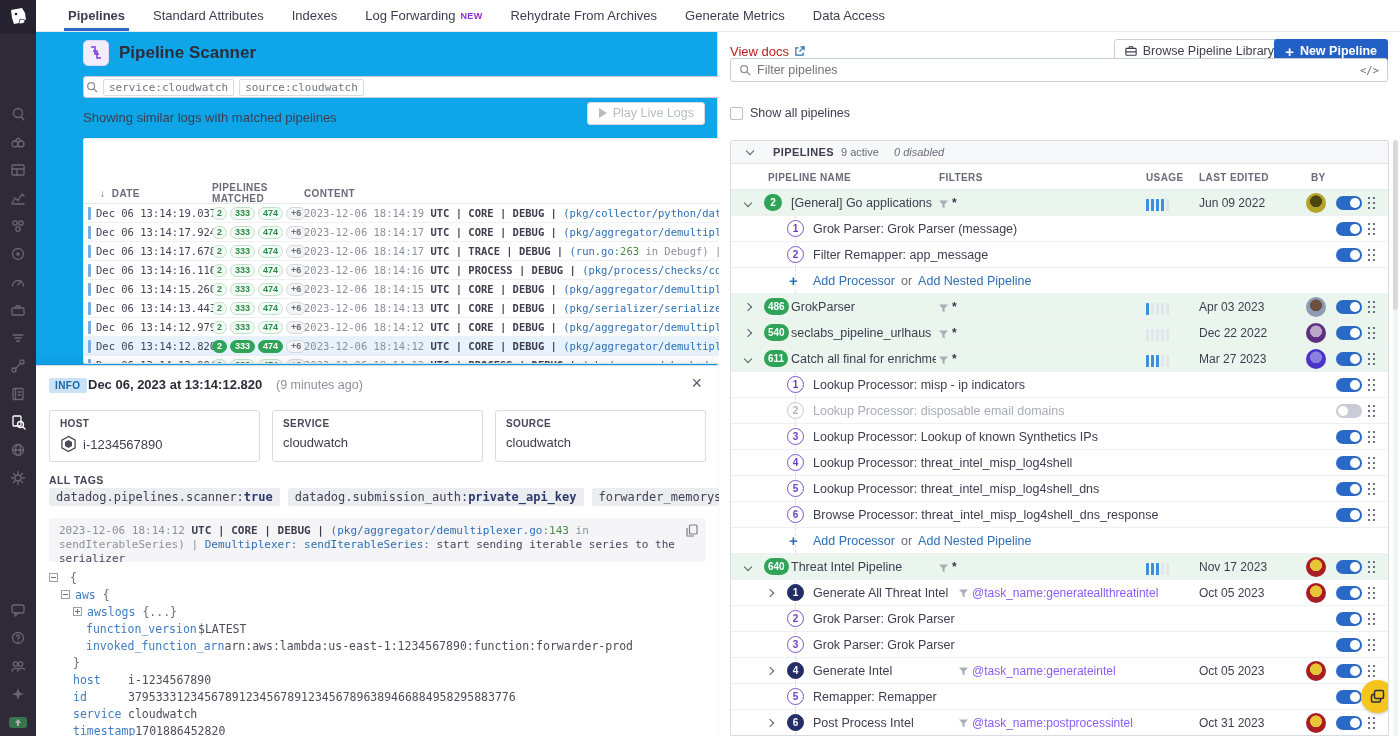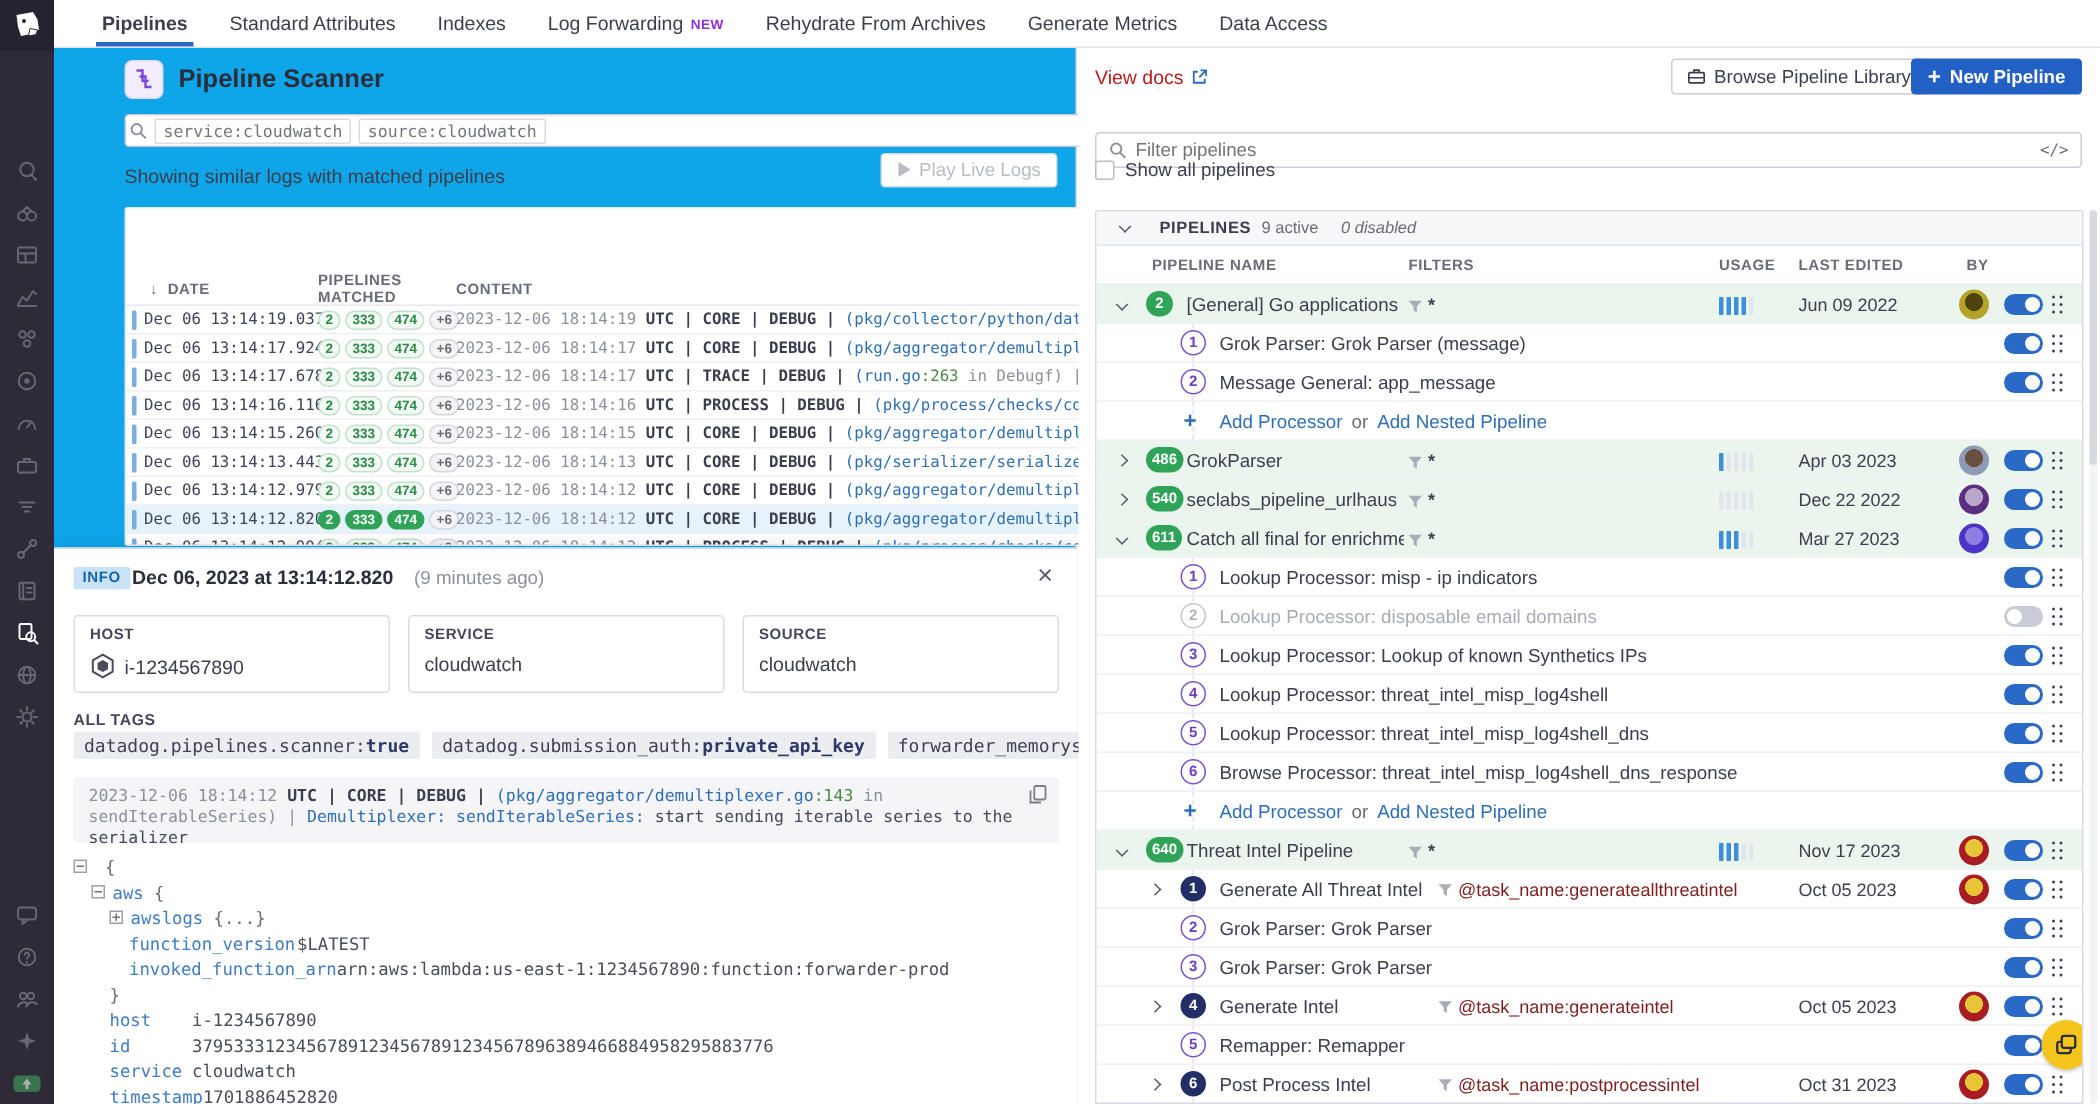--- a/index.html
+++ b/index.html
@@ -74,21 +74,21 @@
   .j-p { color:#696c78; }
   .exp { display:inline-block; width:9px; height:9px; border:1px solid #9aa0ab; position:relative; margin-right:5px; vertical-align:0px; cursor:pointer; }
   .exp::before { content:""; position:absolute; left:1px; right:1px; top:3px; height:1px; background:#6d727e; }
   .exp.plus::after { content:""; position:absolute; top:1px; bottom:1px; left:3px; width:1px; background:#6d727e; }
 
   
   #right { position:absolute; left:719px; top:32px; width:681px; height:704px; background:#fff; }
   #vd { left:11px; top:12px; font-size:13px; color:#b91c1c; display:flex; gap:5px; align-items:center; cursor:pointer; }
   #btn-browse { top:7px; right:115px; height:24px; border:1px solid #c9cdd6; border-radius:3px; background:#fff; font-size:12.5px; color:#3c3e4e; display:flex; align-items:center; gap:6px; padding:0 10px; cursor:pointer; }
   #btn-new { top:7px; right:12px; height:24px; border-radius:3px; background:#2360c6; color:#fff; font-size:12.5px; font-weight:bold; display:flex; align-items:center; gap:6px; padding:0 11px; cursor:pointer; }
-  #rp-filter { left:11px; top:56px; width:658px; height:24px; border:1px solid #c9cdd6; border-radius:3px; display:flex; align-items:center; padding:0 8px; gap:6px; background:#fff; }
+  #rp-filter { left:11px; top:26px; width:658px; height:24px; border:1px solid #c9cdd6; border-radius:3px; display:flex; align-items:center; padding:0 8px; gap:6px; background:#fff; }
   #rp-filter input { border:0; outline:0; flex:1; font-size:12.5px; color:#3c3e4e; font-family:inherit; }
   #rp-filter .code { font-size:10.5px; color:#696c78; }
   #rp-showall { left:11px; top:74px; display:flex; align-items:center; gap:7px; font-size:12.5px; color:#3c3e4e; cursor:pointer; }
   .cbx { width:13px; height:13px; border:1px solid #b9bdc9; border-radius:2px; background:#fff; }
 
   #plist { left:11px; top:108px; width:659px; height:596px; border:1px solid #d8dbe2; border-radius:2px 2px 0 0; background:#fff; overflow:hidden; }
   #pl-head { height:23px; background:#f7f8fa; border-bottom:1px solid #e3e5ea; position:relative; }
   #pl-head .t { position:absolute; left:42px; top:5px; font-size:11px; font-weight:bold; color:#3c3e4e; letter-spacing:.4px; }
   #pl-head .a { position:absolute; left:110px; top:5px; font-size:11px; color:#696c78; }
   #pl-head .d { position:absolute; left:163px; top:5px; font-size:11px; color:#696c78;font-style:italic; }
@@ -117,21 +117,21 @@
   .handle { position:absolute; left:636px; top:6px; width:9px; height:13px; cursor:grab; }
   .handle::before { content:""; position:absolute; top:1px; left:1px; width:2px; height:2px; border-radius:1px; background:#3f415c;
     box-shadow:5px 0 #3f415c, 0 5px #3f415c, 5px 5px #3f415c, 0 10px #3f415c, 5px 10px #3f415c; }
   .rp-row .guide { position:absolute; left:64px; top:0; bottom:0; width:0; border-left:1px dashed #e4def3; }
   .numc { position:absolute; left:56px; top:4px; width:17px; height:17px; border-radius:50%; border:1.5px solid #7a52cf; color:#6a3fc0; font-size:10px; font-weight:bold; display:flex; align-items:center; justify-content:center; background:#fff; }
   .numc.solid { background:#232e66; border-color:#232e66; color:#fff; }
   .numc.dis { border-color:#c3c6d1; color:#b0b3bd; }
   .rp-row .pnm { position:absolute; left:82px; top:6px; font-size:12.5px; color:#3c3e4e; white-space:nowrap; }
   .rp-row .pnm.dis { color:#a9acb6; }
   .rp-row .pchev { position:absolute; left:36px; top:10px; }
-  .rp-row .pflt { position:absolute; left:228px; top:6px; font-size:12px; color:#7f1d1d; display:flex; gap:4px; align-items:center; }
+  .rp-row .pflt { position:absolute; left:228px; top:6px; font-size:12px; color:#8b5cf6; display:flex; gap:4px; align-items:center; }
   .rp-row.add .plus { position:absolute; left:58px; top:4px; color:#2e6fb4; font-size:15px; font-weight:bold; }
   .rp-row.add .lnk { color:#2e6fb4; font-size:12.5px; cursor:pointer; }
   .rp-row.add .or { color:#696c78; font-size:12.5px; }
   .rp-row.add .wrap { position:absolute; left:82px; top:6px; display:flex; gap:6px; }
   #click-ind { position:absolute; width:33px; height:33px; border-radius:50%; background:#f6c51d; right:-6px; top:-4px; z-index:6; display:flex; align-items:center; justify-content:center; box-shadow:0 1px 3px rgba(0,0,0,.25); }
   #rp-scroll { position:absolute; right:2px; top:108px; width:5px; height:596px; background:#f3f4f6; border-radius:3px; }
   #rp-scroll::before { content:""; position:absolute; top:0; width:5px; height:170px; background:#d6d9de; border-radius:3px; }
 </style>
 </head>
 <body>
@@ -558,21 +558,21 @@
         <div class="rp-row proc">
           <span class="guide"></span>
           <span class="numc">1</span>
           <span class="pnm">Grok Parser: Grok Parser (message)</span>
           <span class="toggle"></span>
           <span class="handle"></span>
         </div>
         <div class="rp-row proc">
           <span class="guide"></span>
           <span class="numc">2</span>
-          <span class="pnm">Message General: app_message</span>
+          <span class="pnm">Filter Remapper: app_message</span>
           <span class="toggle"></span>
           <span class="handle"></span>
         </div>
         <div class="rp-row add">
           <span class="guide"></span>
           <span class="plus">+</span>
           <span class="wrap">
             <span class="lnk">Add Processor</span>
             <span class="or">or</span>
             <span class="lnk">Add Nested Pipeline</span>

